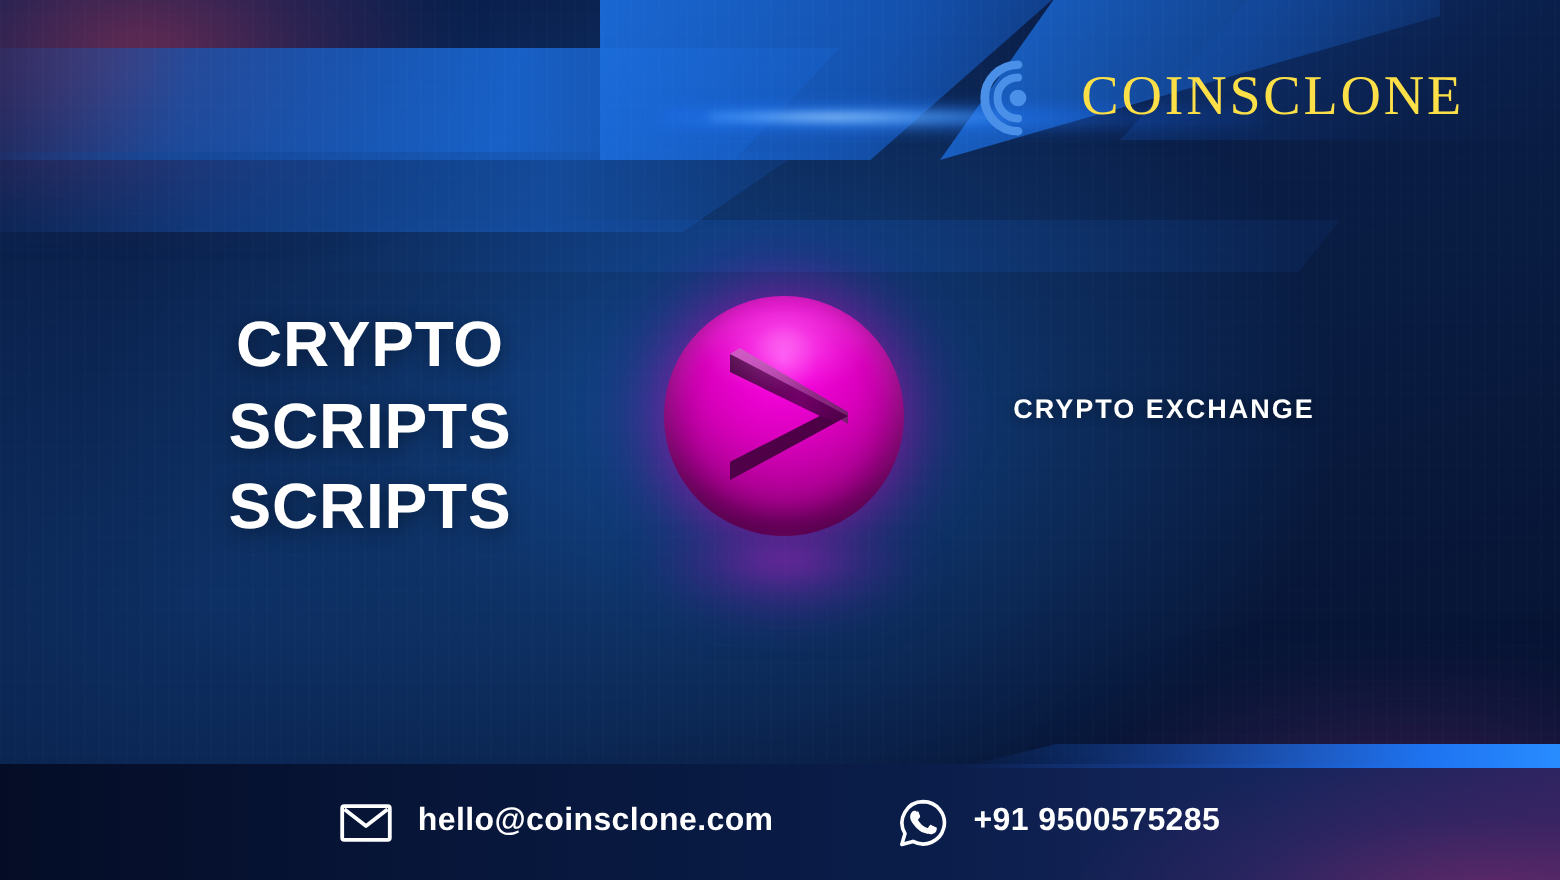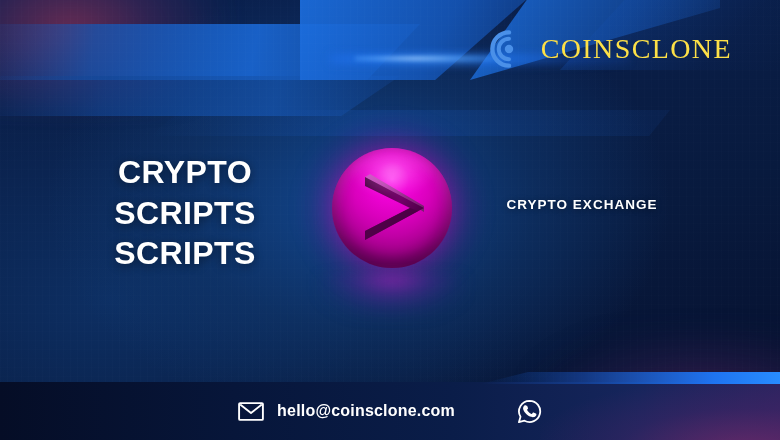--- a/index.html
+++ b/index.html
@@ -330,17 +330,18 @@
       <span class="contact-text">hello@coinsclone.com</span>
     </div>
 
     <div class="contact">
       <span>
         <svg class="icon-svg" width="25" height="25" viewBox="0 0 25 25" aria-hidden="true">
           <path d="M12.6 1.8a10.6 10.6 0 0 0-9.1 16.0L1.9 23.2l5.6-1.5a10.6 10.6 0 1 0 5.1-19.9z" fill="none" stroke="#ffffff" stroke-width="1.8" stroke-linejoin="round"></path>
           <path d="M9.3 7.6c-.3-.7-.6-.7-.9-.7h-.7c-.3 0-.8.1-1.2.6-.4.5-1.5 1.5-1.5 3.5s1.6 4 1.8 4.3c.2.3 3 4.7 7.3 6.2 3.6 1.2 4.4.9 5.2.9.8-.1 2.5-1 2.9-2.1.4-1 .4-1.9.3-2.1-.1-.2-.4-.3-.8-.5-.4-.2-2.5-1.2-2.8-1.4-.4-.1-.6-.2-.9.2-.3.4-1 1.3-1.2 1.6-.2.3-.4.3-.8.1-.4-.2-1.8-.7-3.4-2.1-1.2-1.1-2.1-2.5-2.3-2.9-.2-.4 0-.6.2-.8.2-.2.4-.4.6-.7.2-.2.2-.4.4-.7.1-.3.1-.5 0-.7-.1-.2-.9-2.3-1.2-3z" transform="translate(0.6,-1.2) scale(0.76) translate(2.2,3.0)" fill="#ffffff"></path>
         </svg>
       </span>
+      <span class="contact-text">+91 9500575285</span>
     </div>
 
   </div>
 
 </div>
 
 </body></html>

